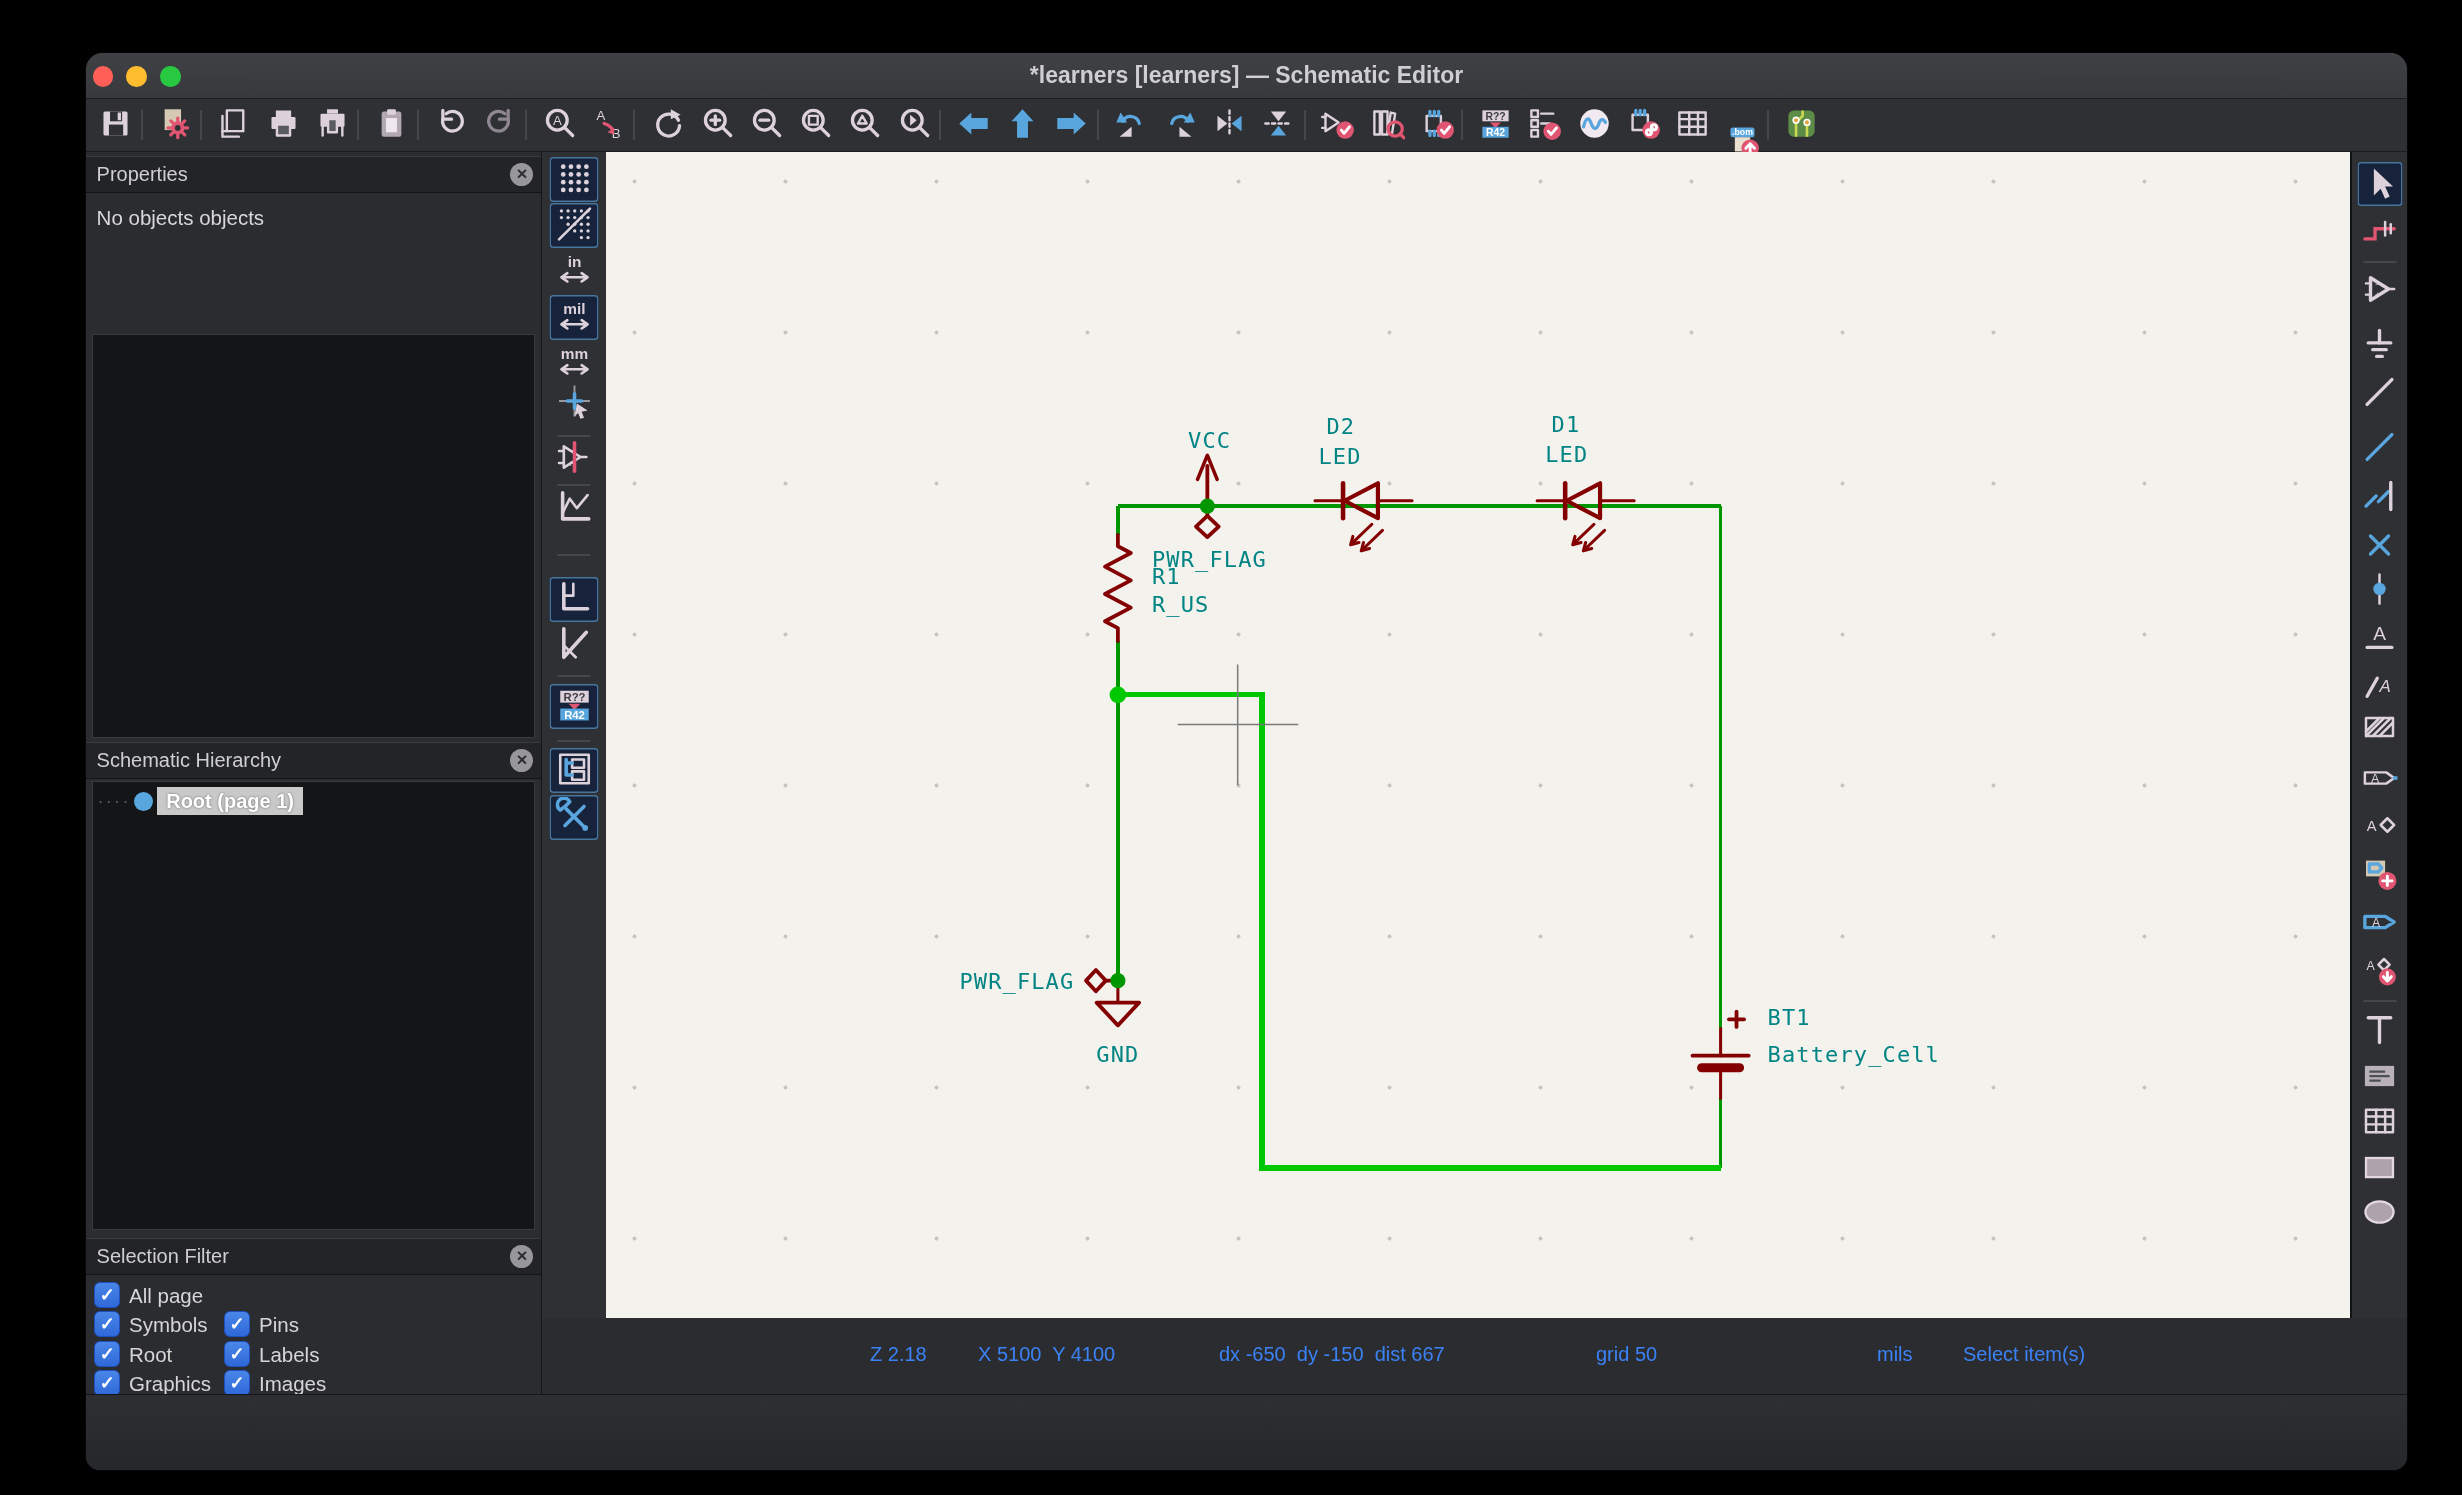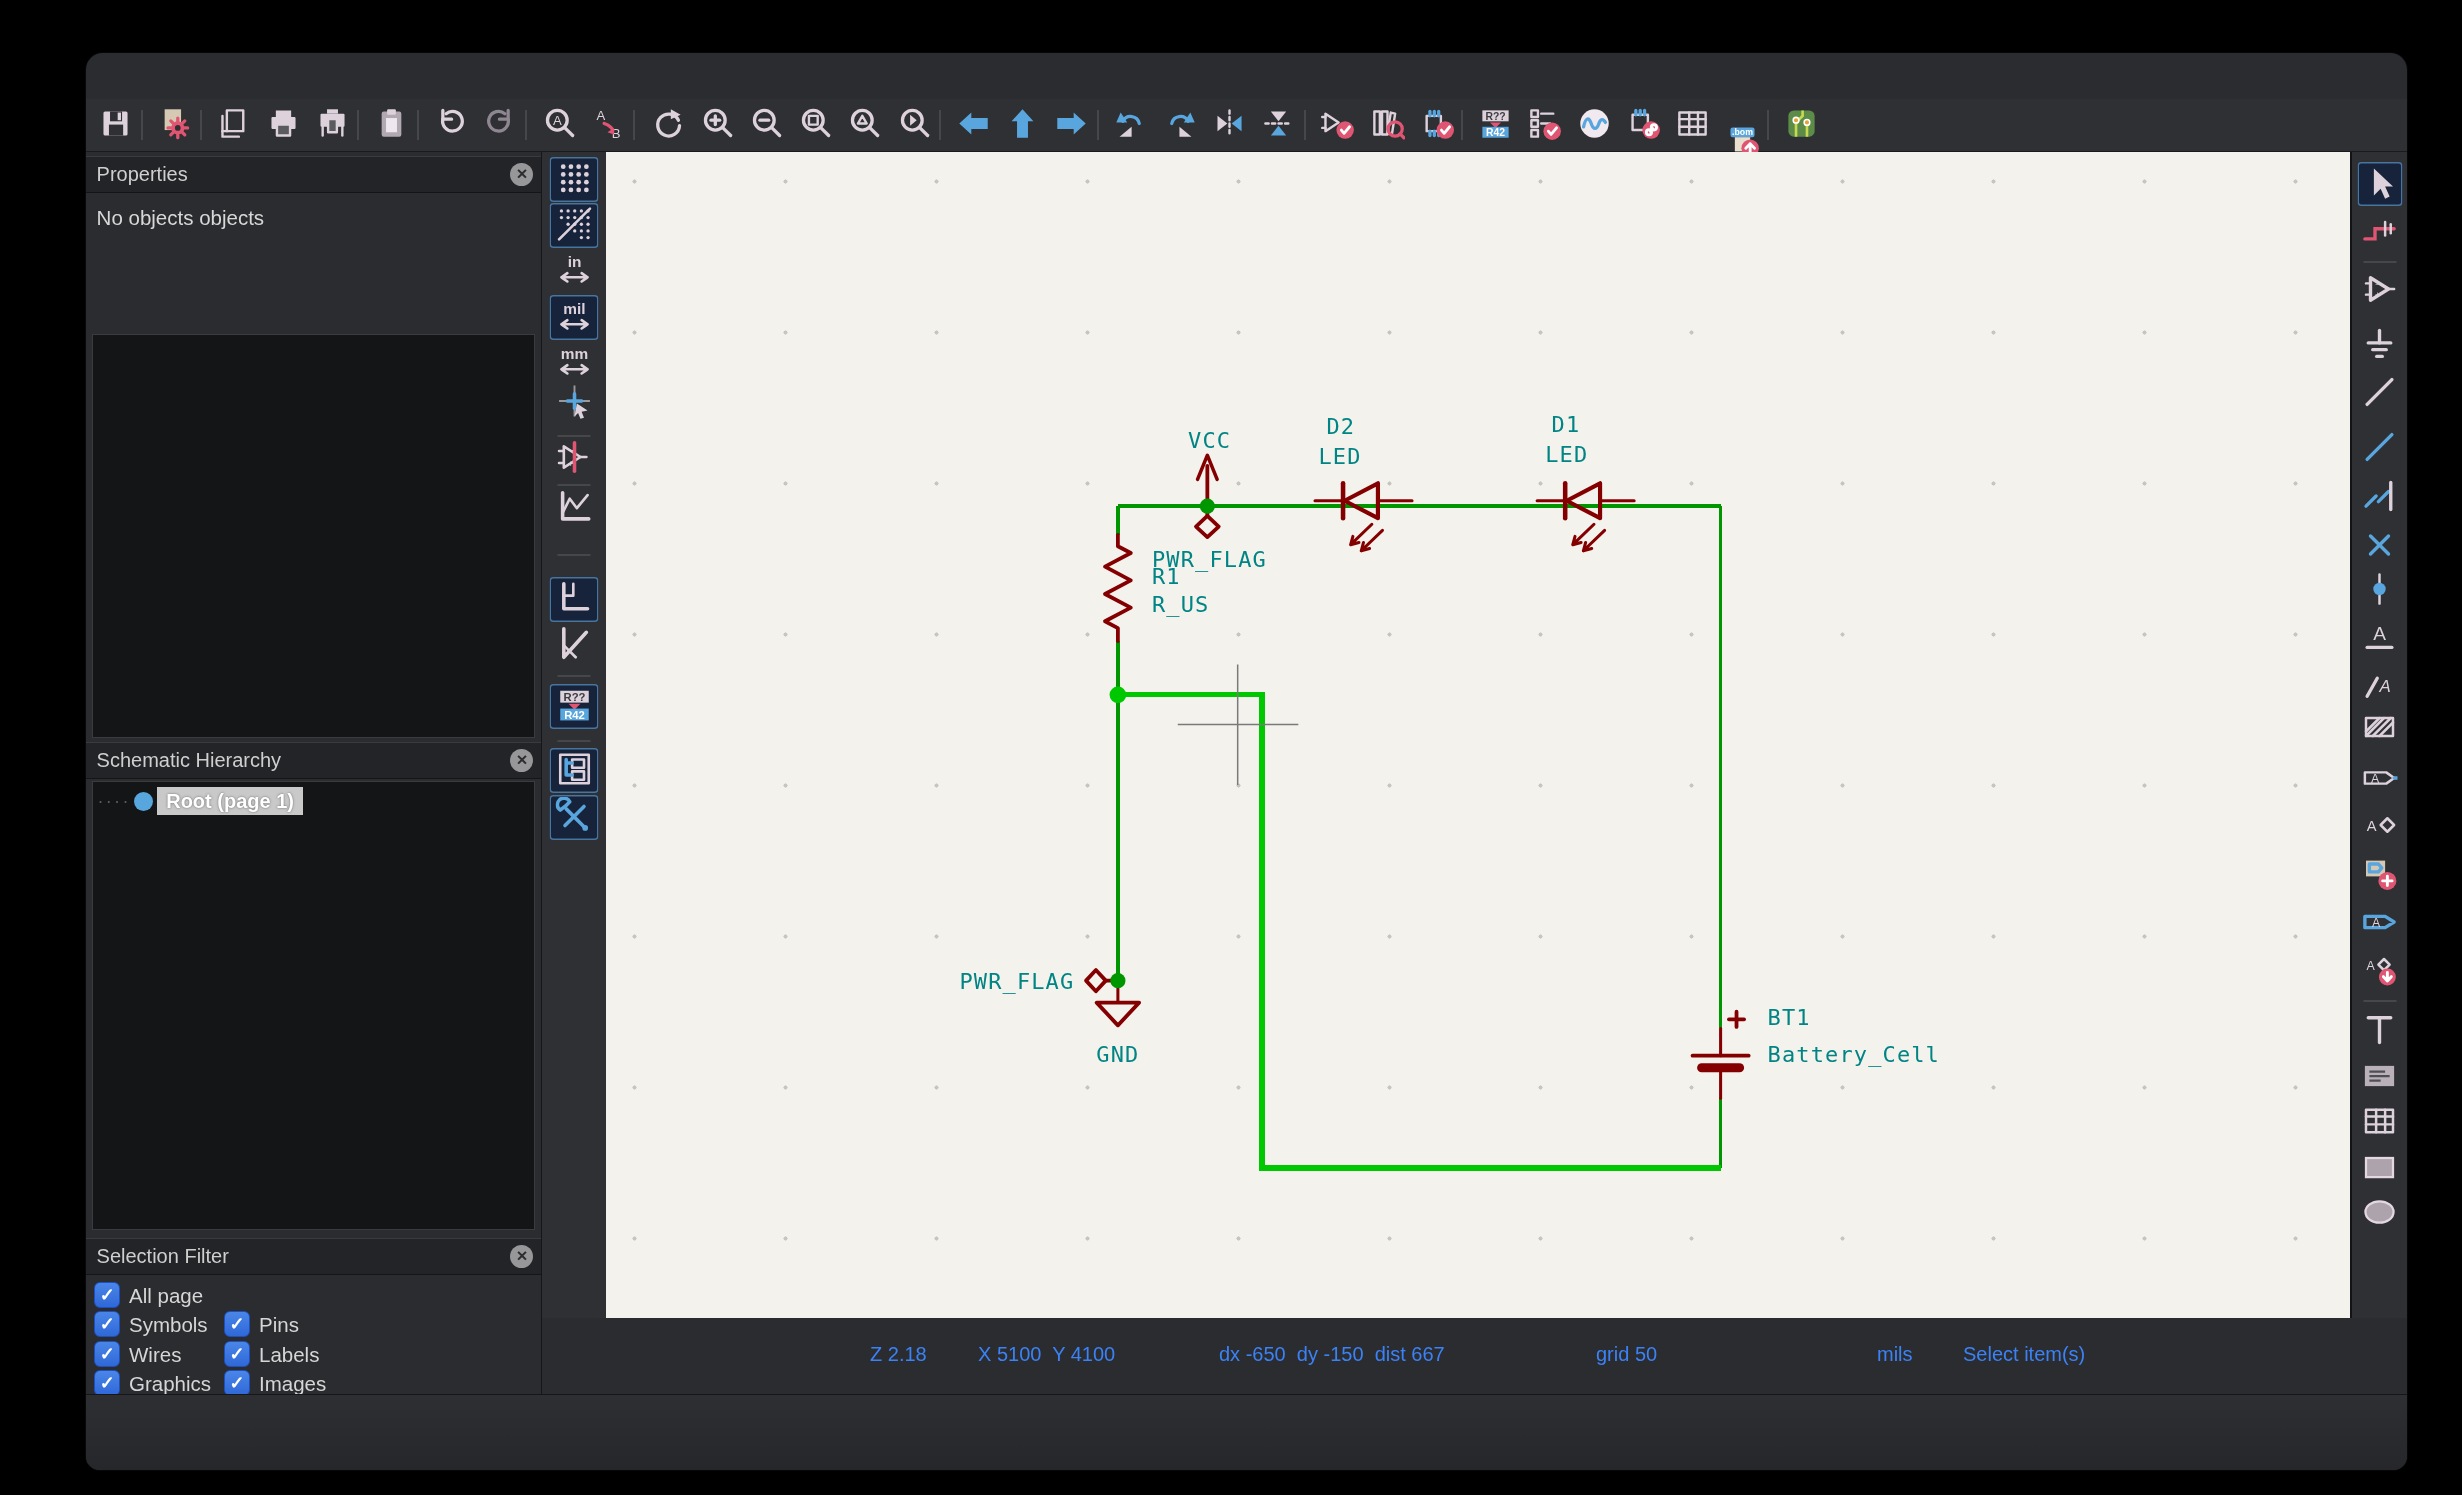--- a/index.html
+++ b/index.html
@@ -49,20 +49,26 @@
   .ic svg .k{fill:#e05672;stroke:none;}
   .ic svg .ks{stroke:#e05672;fill:none;stroke-width:3;stroke-linecap:round;}
   .ic svg .w{stroke:#fff;fill:none;stroke-width:2.6;stroke-linecap:round;stroke-linejoin:round;}
   .ic svg text{font-family:"Liberation Sans",sans-serif;stroke:none;}
 </style>
 </head>
 <body>
 
 <div class="window">
 
+  <div class="titlebar">
+    <div class="light" style="left:6.8px;background:#ff5f57;"></div>
+    <div class="light" style="left:40px;background:#febc2e;"></div>
+    <div class="light" style="left:74px;background:#28c840;"></div>
+    <div class="title">*learners [learners] — Schematic Editor</div>
+  </div>
 
   <div class="toolbar" id="top-toolbar">
       <div class="tbtn ic" style="left: 8.3px; top: 4.5px;">
         <span><svg viewBox="0 0 32 32">
             <rect class="f" x="5" y="5" width="22" height="22" rx="1.5"></rect>
             <rect fill="#2f3034" x="11" y="5" width="11" height="9"></rect>
             <rect class="f" x="18" y="6" width="3" height="7"></rect>
             <rect fill="#2f3034" x="10" y="17" width="13" height="10"></rect>
           </svg></span>
       </div>
@@ -373,21 +379,21 @@
       <div class="cbrow" style="top: 1159px; left: 0px; width: 455px;">
         <div class="cb" style="left: 8.3px;">✓</div>
         <span class="cblabel" style="left: 43px;">Symbols</span>
       </div>
       <div class="cbrow" style="top: 1159px; left: 0px; width: 455px;">
         <div class="cb" style="left: 138px;">✓</div>
         <span class="cblabel" style="left: 173px;">Pins</span>
       </div>
       <div class="cbrow" style="top: 1189px; left: 0px; width: 455px;">
         <div class="cb" style="left: 8.3px;">✓</div>
-        <span class="cblabel" style="left: 43px;">Wires</span>
+        <span class="cblabel" style="left: 43px;">Root</span>
       </div>
       <div class="cbrow" style="top: 1189px; left: 0px; width: 455px;">
         <div class="cb" style="left: 138px;">✓</div>
         <span class="cblabel" style="left: 173px;">Labels</span>
       </div>
       <div class="cbrow" style="top: 1218px; left: 0px; width: 455px;">
         <div class="cb" style="left: 8.3px;">✓</div>
         <span class="cblabel" style="left: 43px;">Graphics</span>
       </div>
       <div class="cbrow" style="top: 1218px; left: 0px; width: 455px;">

